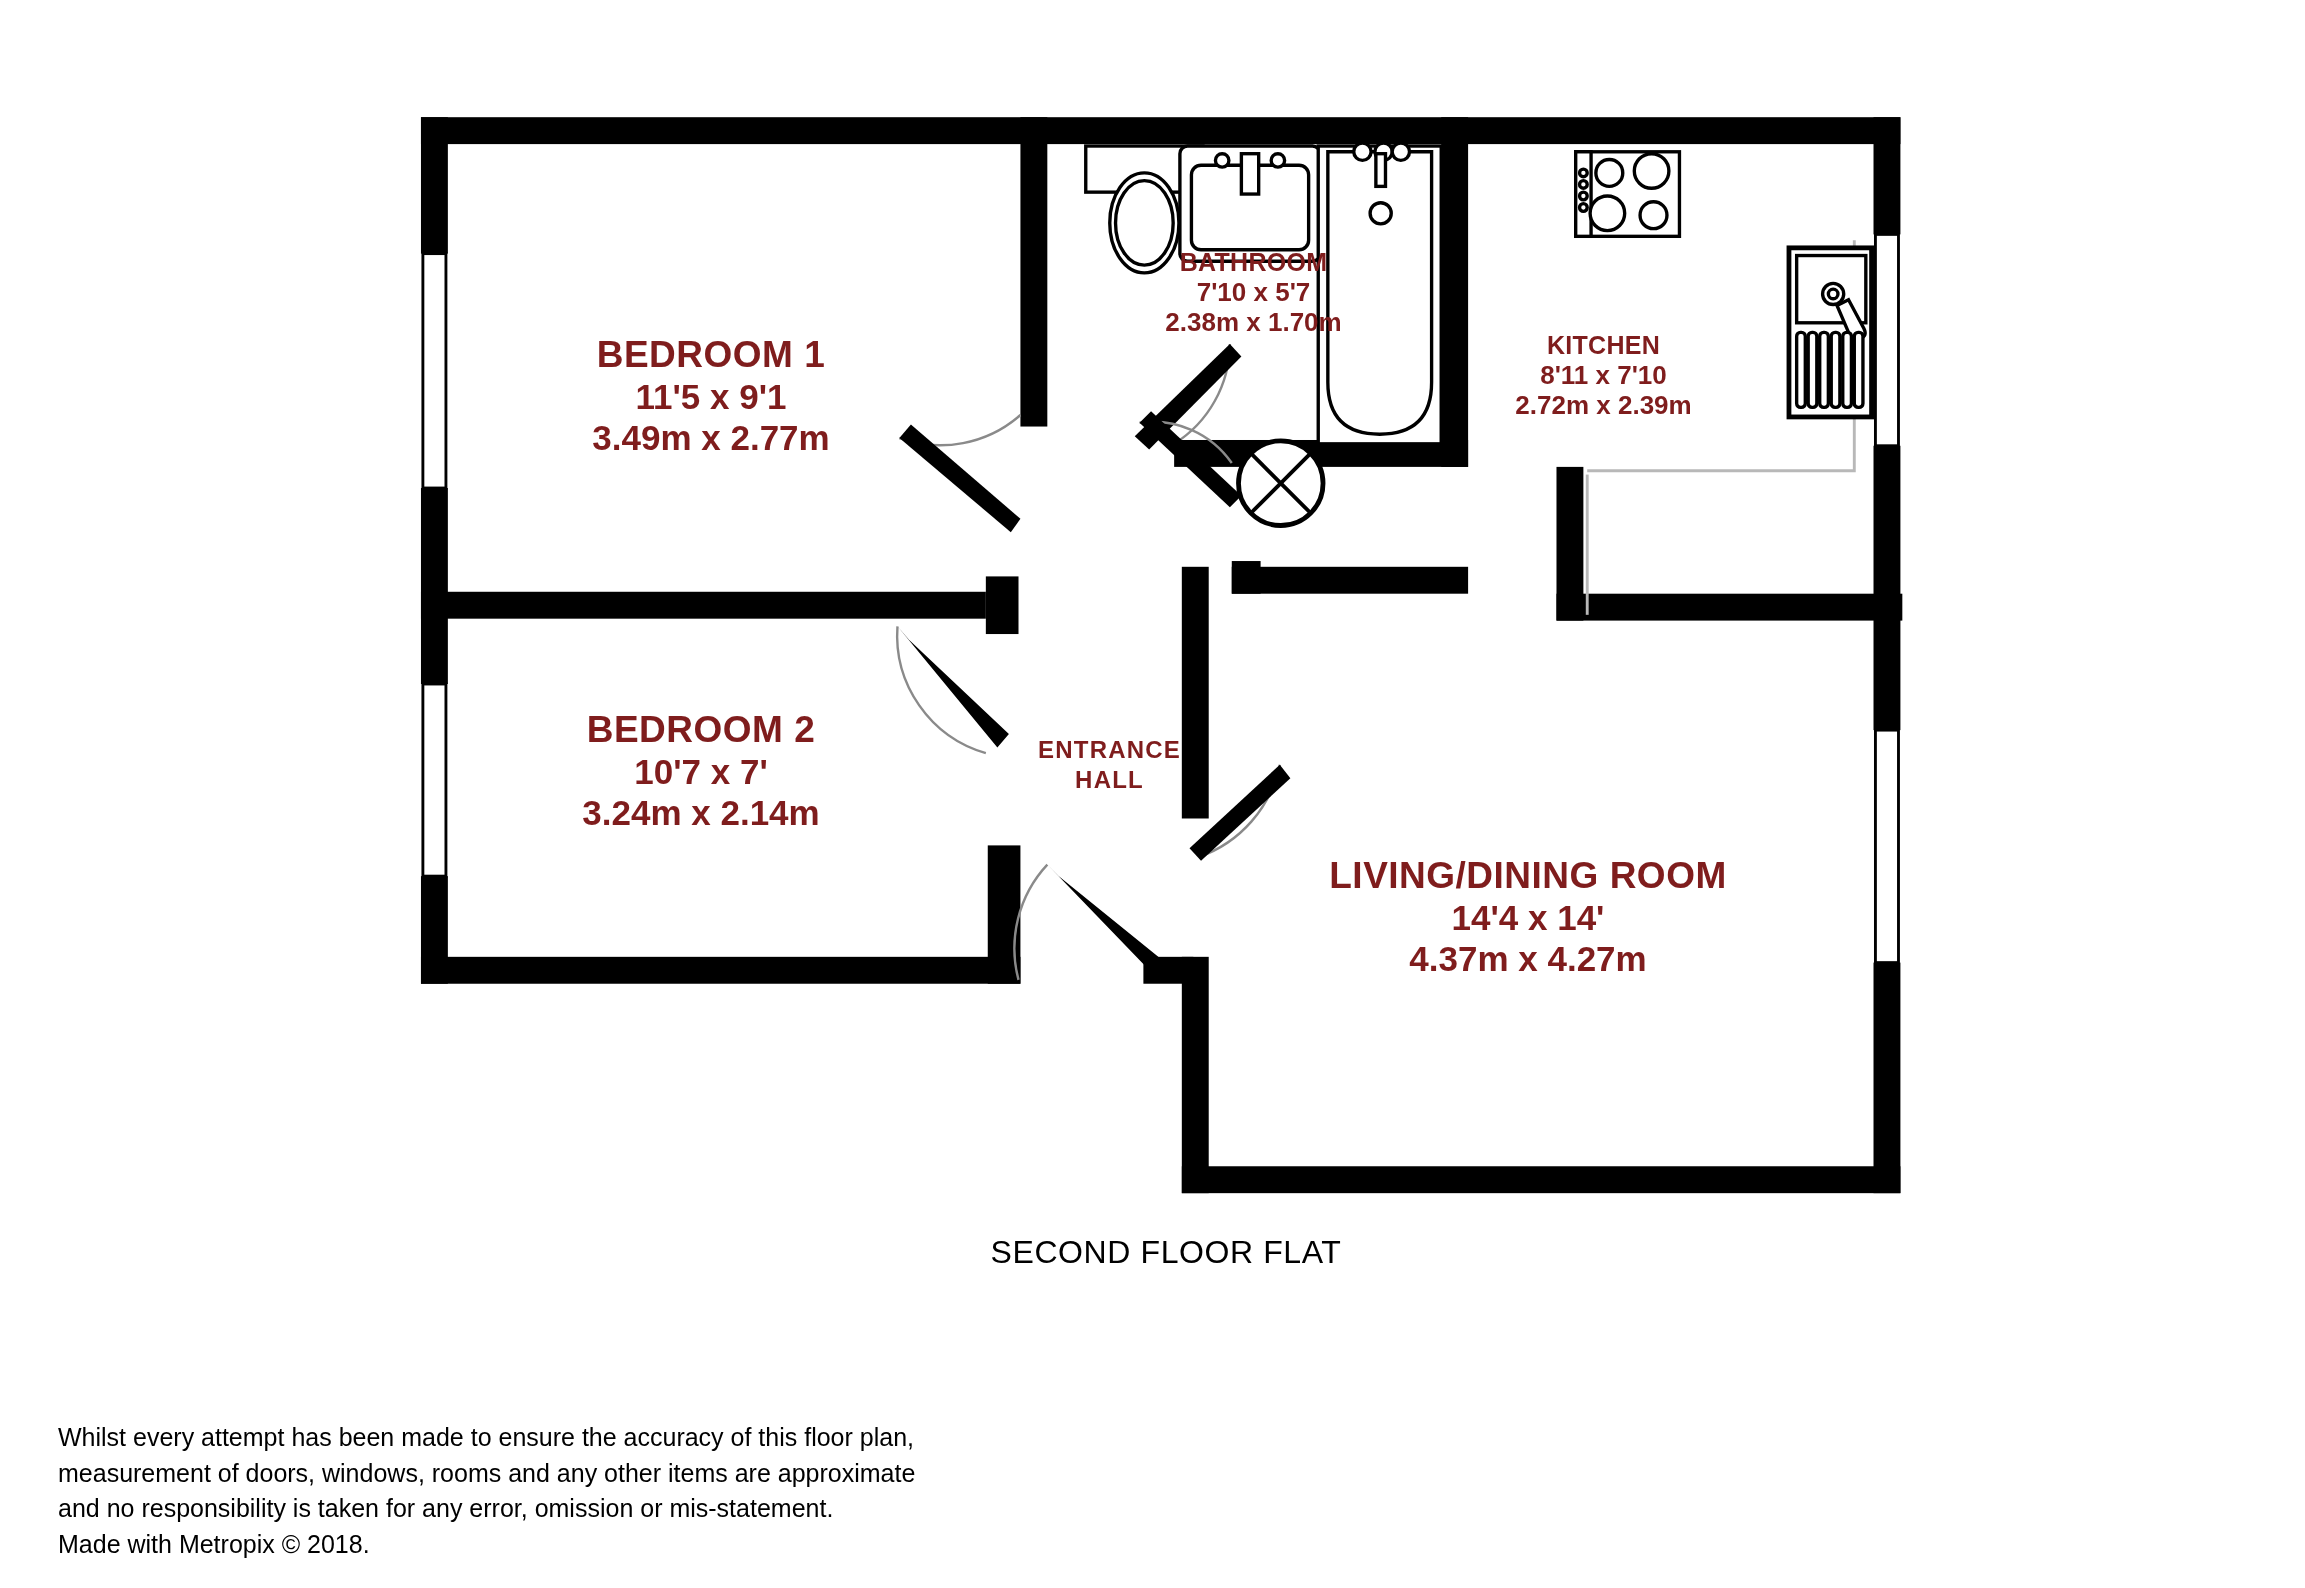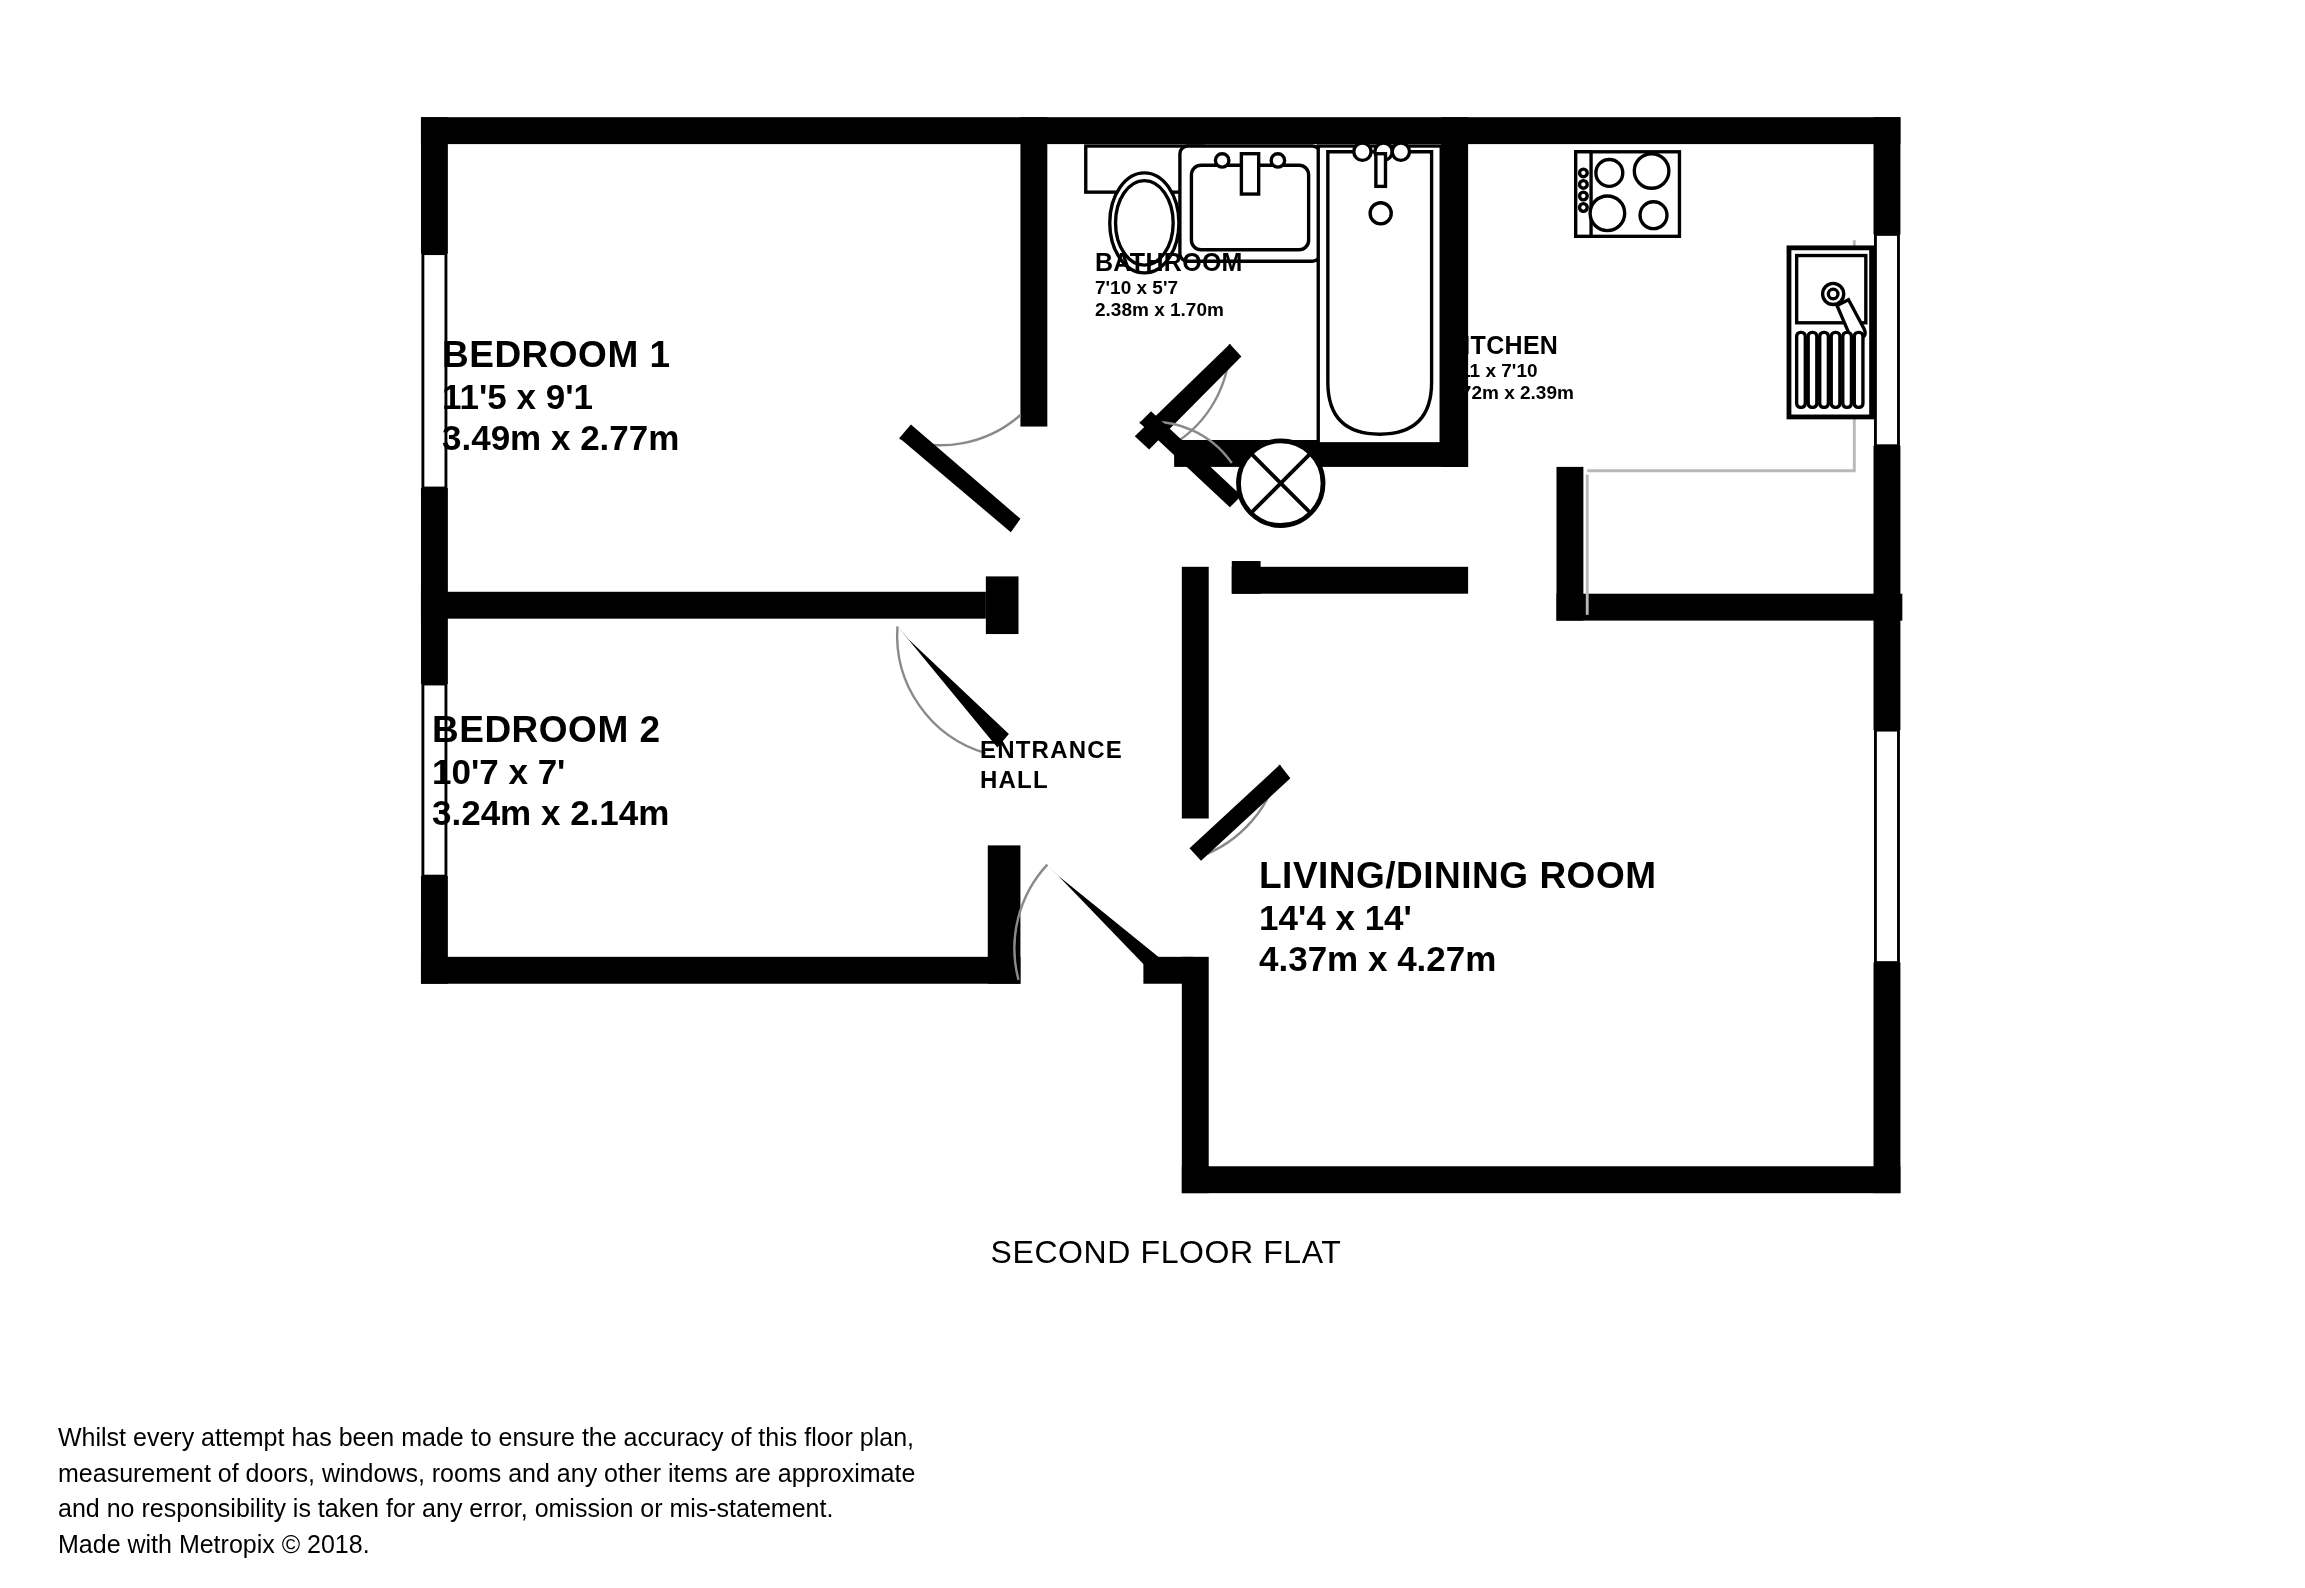--- a/index.html
+++ b/index.html
@@ -34,36 +34,37 @@
   .window-frame { fill: #ffffff; stroke: #000000; stroke-width: 3; }
   .fixture { fill: #ffffff; stroke: #000000; stroke-width: 5; }
   .fixture-thin { fill: #ffffff; stroke: #000000; stroke-width: 3.5; }
   .fixture-line { fill: none; stroke: #000000; stroke-width: 4; }
   .worktop { fill: none; stroke: #b8b8b8; stroke-width: 3; }
   .door-swing { fill: none; stroke: #8a8a8a; stroke-width: 2.5; }
   .door-leaf { fill: #000000; }
 
   .room-label {
     position: absolute;
+    text-align: center;
     line-height: 1.16;
-    color: #000000;
+    color: #7f1d1d;
     white-space: nowrap;
   }
   .room-label .rl-name {
     font-weight: bold;
     display: block;
   }
   .room-label .rl-dim {
     font-weight: bold;
     display: block;
   }
   .label-big .rl-name { font-size: 37px; letter-spacing: 0.5px; }
   .label-big .rl-dim  { font-size: 35px; }
   .label-small .rl-name { font-size: 25px; letter-spacing: 0.3px; }
-  .label-small .rl-dim  { font-size: 19px; }
+  .label-small .rl-dim  { font-size: 26px; }
   .label-hall {
     font-size: 24px;
     font-weight: bold;
     letter-spacing: 1.2px;
     line-height: 1.25;
   }
 
   .floor-caption {
     position: absolute;
     left: 0; right: 0;

